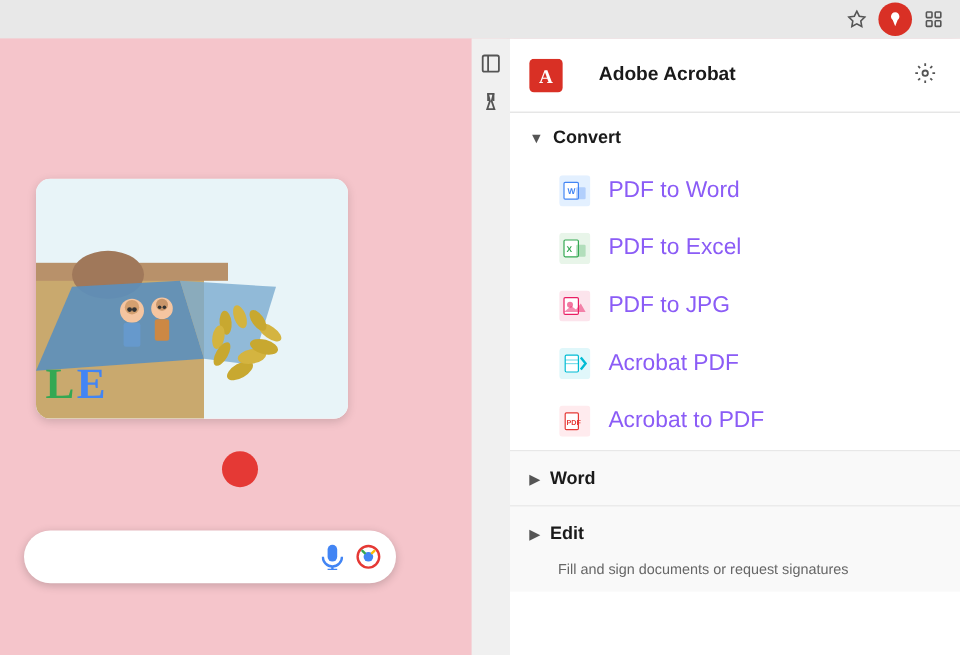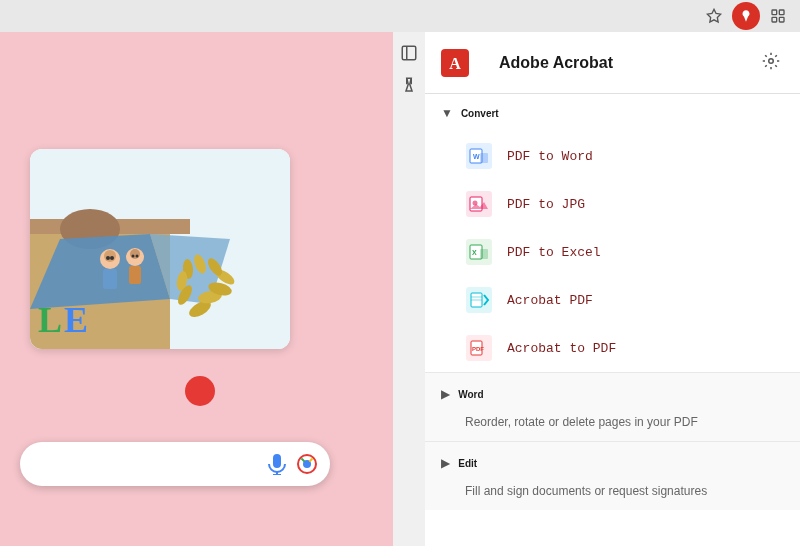--- a/index.html
+++ b/index.html
@@ -161,21 +161,21 @@
     .section-header {
       display: flex;
       align-items: center;
       gap: 8px;
       padding: 12px 16px;
       cursor: pointer;
       user-select: none;
     }
 
     .section-header-label {
-      font-size: 10px;
+      font-size: 15px;
       font-weight: 600;
       color: #1a1a1a;
     }
 
     .chevron {
       font-size: 12px;
       color: #555;
     }
 
     
@@ -190,23 +190,22 @@
     .menu-item-icon {
       width: 28px;
       height: 28px;
       display: flex;
       align-items: center;
       justify-content: center;
       flex-shrink: 0;
     }
 
     .menu-item-label {
-      font-size: 13px;
-      color: #7f1d1d;
-      font-family: Liberation Mono, monospace;
+      font-size: 19px;
+      color: #8b5cf6;
     }
 
     
     .section-collapsed {
       border-top: 1px solid #e8e8e8;
       background: #f9f9f9;
     }
 
     .section-collapsed .section-header {
       padding: 14px 16px;
@@ -363,39 +362,39 @@
           <text x="7" y="16" fill="#4285f4" font-size="7" font-weight="bold">W</text>
           <rect x="14" y="10" width="8" height="10" rx="1" fill="#4285f4" opacity="0.3"></rect>
         </svg>
       </div>
       <span class="menu-item-label">PDF to Word</span>
     </div>
 
     <div class="menu-item">
       <div class="menu-item-icon">
         <svg width="26" height="26" viewBox="0 0 26 26" xmlns="http://www.w3.org/2000/svg">
+          <rect width="26" height="26" rx="3" fill="#e8f5e9"></rect>
+          <rect x="4" y="6" width="12" height="14" rx="1" fill="#fff" stroke="#34a853" stroke-width="1"></rect>
+          <text x="6" y="16" fill="#34a853" font-size="7" font-weight="bold">X</text>
+          <rect x="14" y="10" width="8" height="10" rx="1" fill="#34a853" opacity="0.3"></rect>
+        </svg>
+      </div>
+      <span class="menu-item-label">PDF to Excel</span>
+    </div>
+
+    <div class="menu-item">
+      <div class="menu-item-icon">
+        <svg width="26" height="26" viewBox="0 0 26 26" xmlns="http://www.w3.org/2000/svg">
           <rect width="26" height="26" rx="3" fill="#fce4ec"></rect>
           <rect x="4" y="6" width="12" height="14" rx="1" fill="#fff" stroke="#e91e63" stroke-width="1"></rect>
           <circle cx="9" cy="12" r="2.5" fill="#e91e63" opacity="0.6"></circle>
           <polygon points="4,18 10,13 14,16 18,11 22,18" fill="#e91e63" opacity="0.5"></polygon>
         </svg>
       </div>
       <span class="menu-item-label">PDF to JPG</span>
-    </div>
-
-    <div class="menu-item">
-      <div class="menu-item-icon">
-        <svg width="26" height="26" viewBox="0 0 26 26" xmlns="http://www.w3.org/2000/svg">
-          <rect width="26" height="26" rx="3" fill="#e8f5e9"></rect>
-          <rect x="4" y="6" width="12" height="14" rx="1" fill="#fff" stroke="#34a853" stroke-width="1"></rect>
-          <text x="6" y="16" fill="#34a853" font-size="7" font-weight="bold">X</text>
-          <rect x="14" y="10" width="8" height="10" rx="1" fill="#34a853" opacity="0.3"></rect>
-        </svg>
-      </div>
-      <span class="menu-item-label">PDF to Excel</span>
     </div>
 
 
     <div class="menu-item">
       <div class="menu-item-icon">
         <svg width="26" height="26" viewBox="0 0 26 26" xmlns="http://www.w3.org/2000/svg">
           <rect width="26" height="26" rx="3" fill="#e0f7fa"></rect>
           <rect x="5" y="6" width="11" height="14" rx="1" fill="#fff" stroke="#00bcd4" stroke-width="1"></rect>
           <line x1="5" y1="10" x2="16" y2="10" stroke="#00bcd4" stroke-width="1" opacity="0.5"></line>
           <line x1="5" y1="13" x2="16" y2="13" stroke="#00bcd4" stroke-width="1" opacity="0.5"></line>
@@ -415,21 +414,20 @@
       </div>
       <span class="menu-item-label">Acrobat to PDF</span>
     </div>
   </div>
 
   <div class="section section-collapsed">
     <div class="section-header">
       <span class="chevron">▶</span>
       <span class="section-header-label">Word</span>
     </div>
-    <div class="section-sub-label">Reorder, rotate or delete pages in your PDF</div>
   </div>
 
   <div class="section section-collapsed">
     <div class="section-header">
       <span class="chevron">▶</span>
       <span class="section-header-label">Edit</span>
     </div>
     <div class="section-sub-label">Fill and sign documents or request signatures</div>
   </div>
 

